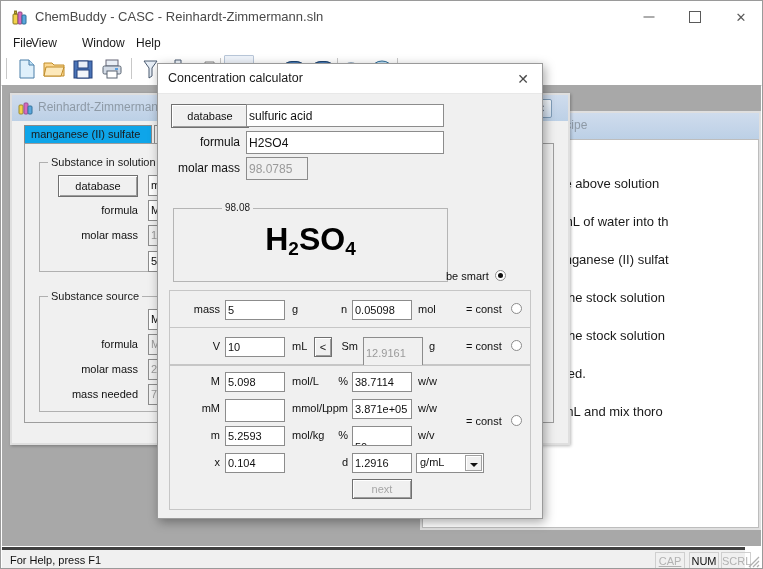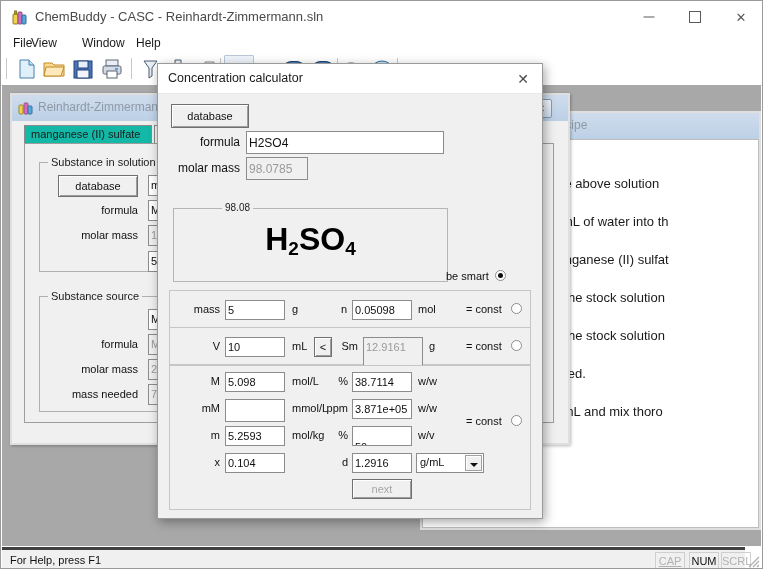--- a/index.html
+++ b/index.html
@@ -56,21 +56,21 @@
           background:linear-gradient(#f5f9fd,#d2e0f0);border-radius:2px;}
   .mdibtn .gl{position:absolute;left:50%;top:50%;transform:translate(-50%,-50%);
               font-size:10px;color:#34435a;line-height:1;}
   #c1-min{left:470px;}#c1-max{left:494px;}#c1-close{left:518px;}
 
   #child1-body{position:absolute;left:4px;top:30px;width:548px;height:314px;}
   #tabstrip{position:absolute;left:8px;top:0;height:20px;}
   .tab{position:absolute;top:0;height:19px;border:1px solid #8a8a8a;
        background:#f4f4f4;font-size:11px;color:#1a1a1a;padding:2px 6px 0 6px;
        box-sizing:border-box;white-space:nowrap;}
-  #tab-0{left:0;width:128px;background:#14b8a6;border-bottom-color:#fafafa;}
+  #tab-0{left:0;width:128px;background:#0ea5e9;border-bottom-color:#fafafa;}
   #tab-1{left:130px;width:60px;}
   #tabpage{position:absolute;left:8px;top:18px;width:530px;height:280px;
            border:1px solid #9d9d9d;background:#f0f0f0;box-sizing:border-box;}
 
   .groupbox{position:absolute;border:1px solid #b0b0b0;}
   .grouplabel{position:absolute;top:-7px;left:8px;background:#f0f0f0;
               padding:0 3px;font-size:11px;color:#1a1a1a;}
   .lbl{position:absolute;font-size:11px;color:#101010;text-align:right;}
   .btn9x{position:absolute;border:1px solid #707070;background:#f0f0f0;
          font-size:11px;color:#101010;text-align:center;box-sizing:border-box;
@@ -357,20 +357,21 @@
     <div id="dlg-tb">
       <span id="dlg-title">Concentration calculator</span>
       <div id="dlg-close">
         <span class="gl">✕</span>
       </div>
     </div>
 
     <div id="dlg-body">
 
       <div class="btn9x" style="left:13px;top:10px;width:78px;height:24px;padding-top:5px">database</div>
+      <div class="fld" style="left:88px;top:10px;width:198px;height:23px;padding-top:4px;font-size:12px">sulfuric acid</div>
 
       <span class="lbl" style="left:0;top:41px;width:82px;font-size:12px">formula</span>
       <div class="fld" style="left:88px;top:37px;width:198px;height:23px;padding-top:4px;font-size:12px">H2SO4</div>
 
       <span class="lbl" style="left:0;top:67px;width:82px;font-size:12px">molar mass</span>
       <div class="fld ro" style="left:88px;top:63px;width:62px;height:23px;padding-top:4px;font-size:12px">98.0785</div>
 
       <div id="formula-box">
         <span id="formula-box-label">98.08</span>
         <div id="formula-display"><span>H</span><sub>2</sub><span>SO</span><sub>4</sub></div>
@@ -389,21 +390,21 @@
         <span class="constlbl" style="left:296px;top:12px">= const</span>
         <span class="radio" style="left:341px;top:12px"></span>
       </div>
 
       <div class="calcrow" style="top:233px;height:38px">
         <span class="lbl" style="left:10px;top:12px;width:40px">V</span>
         <div class="fld" style="left:55px;top:9px;width:60px;height:20px;padding-top:3px">10</div>
         <span class="unitlbl" style="left:122px;top:12px">mL</span>
         <div class="btn9x" style="left:144px;top:9px;width:18px;height:20px;padding-top:3px">&lt;</div>
         <span class="lbl" style="left:166px;top:12px;width:22px">Sm</span>
-        <div class="fld ro" style="left:193px;top:9px;width:60px;height:35px;padding-top:3px">12.9161</div>
+        <div class="fld ro" style="left:193px;top:9px;width:60px;height:35px;padding-top:9px">12.9161</div>
         <span class="unitlbl" style="left:259px;top:12px">g</span>
         <span class="constlbl" style="left:296px;top:12px">= const</span>
         <span class="radio" style="left:341px;top:12px"></span>
       </div>
 
       <div class="calcrow" style="top:271px;height:145px">
 
         <span class="lbl" style="left:10px;top:9px;width:40px">M</span>
         <div class="fld" style="left:55px;top:6px;width:60px;height:20px;padding-top:3px">5.098</div>
         <span class="unitlbl" style="left:122px;top:9px">mol/L</span>

